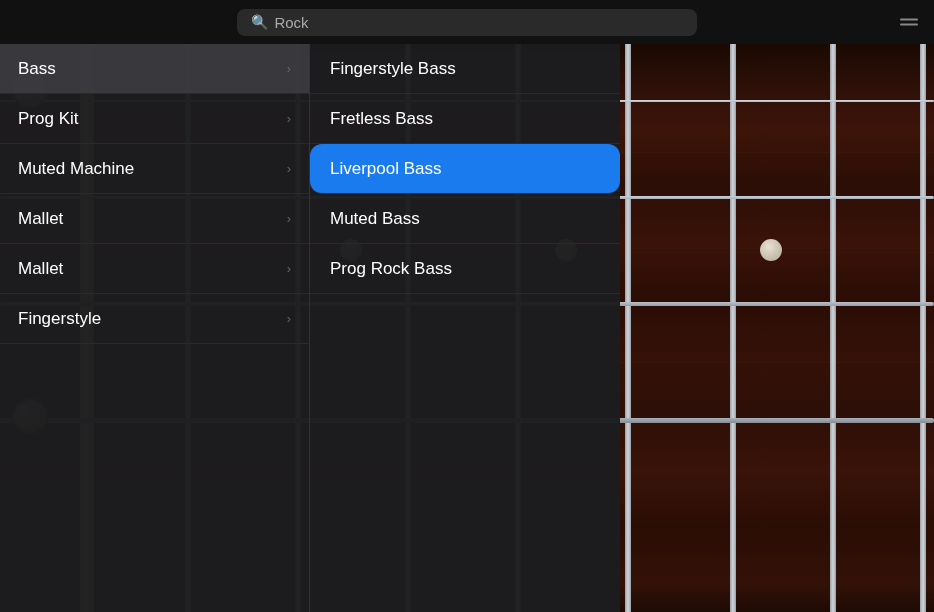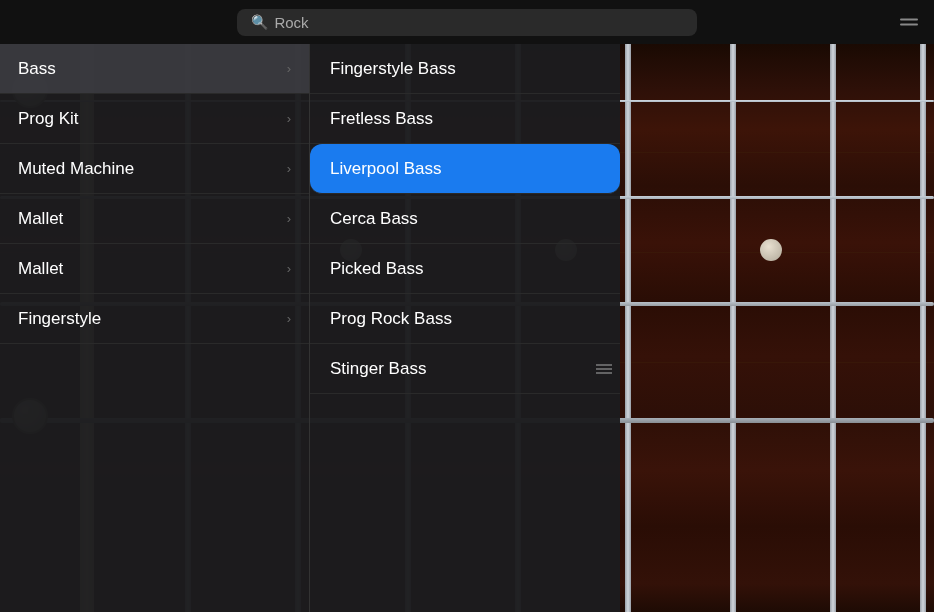--- a/index.html
+++ b/index.html
@@ -330,30 +330,19 @@
     <div class="submenu-item">
       <span class="submenu-item-label">Fingerstyle Bass</span>
     </div>
     <div class="submenu-item">
       <span class="submenu-item-label">Fretless Bass</span>
     </div>
     <div class="submenu-item selected">
       <span class="submenu-item-label">Liverpool Bass</span>
     </div>
     <div class="submenu-item">
-      <span class="submenu-item-label">Cerca Bass</span>
-    </div>
-    <div class="submenu-item">
-      <span class="submenu-item-label">Picked Bass</span>
+      <span class="submenu-item-label">Muted Bass</span>
     </div>
     <div class="submenu-item">
       <span class="submenu-item-label">Prog Rock Bass</span>
     </div>
-    <div class="submenu-item" style="position:relative;">
-      <span class="submenu-item-label">Stinger Bass</span>
-      <div class="scroll-indicator">
-        <span></span>
-          <span></span>
-          <span></span>
-      </div>
-    </div>
   </div>
 </div>
 
 </body></html>

